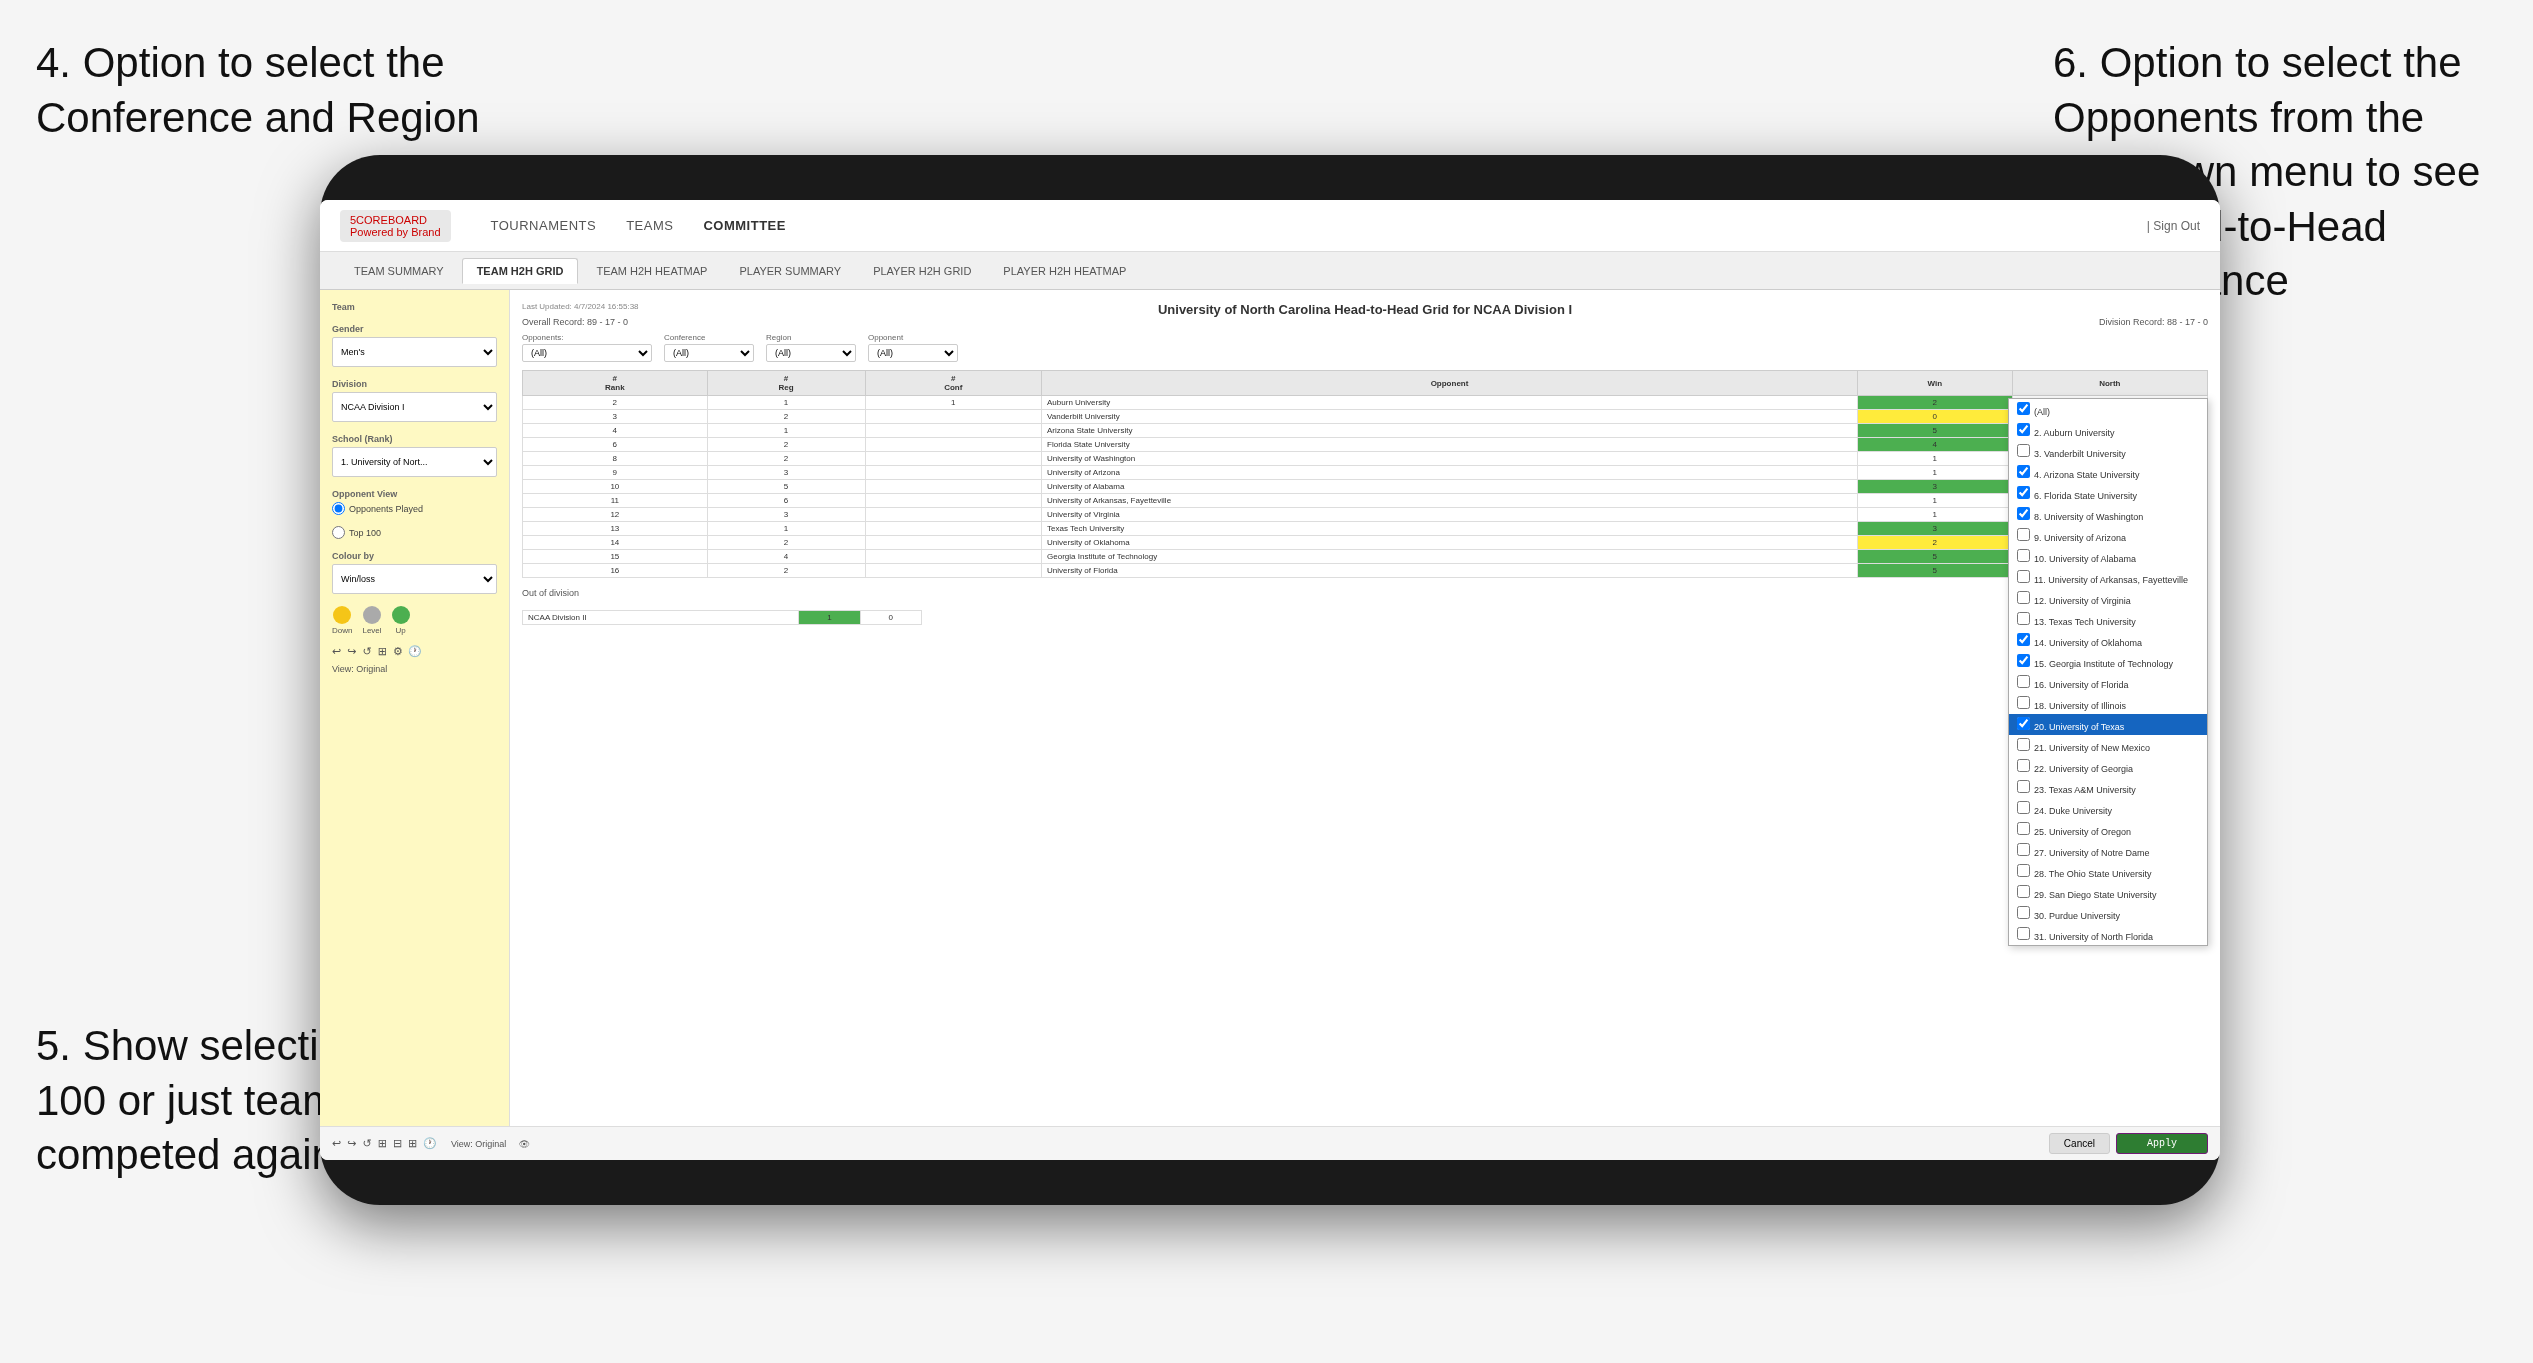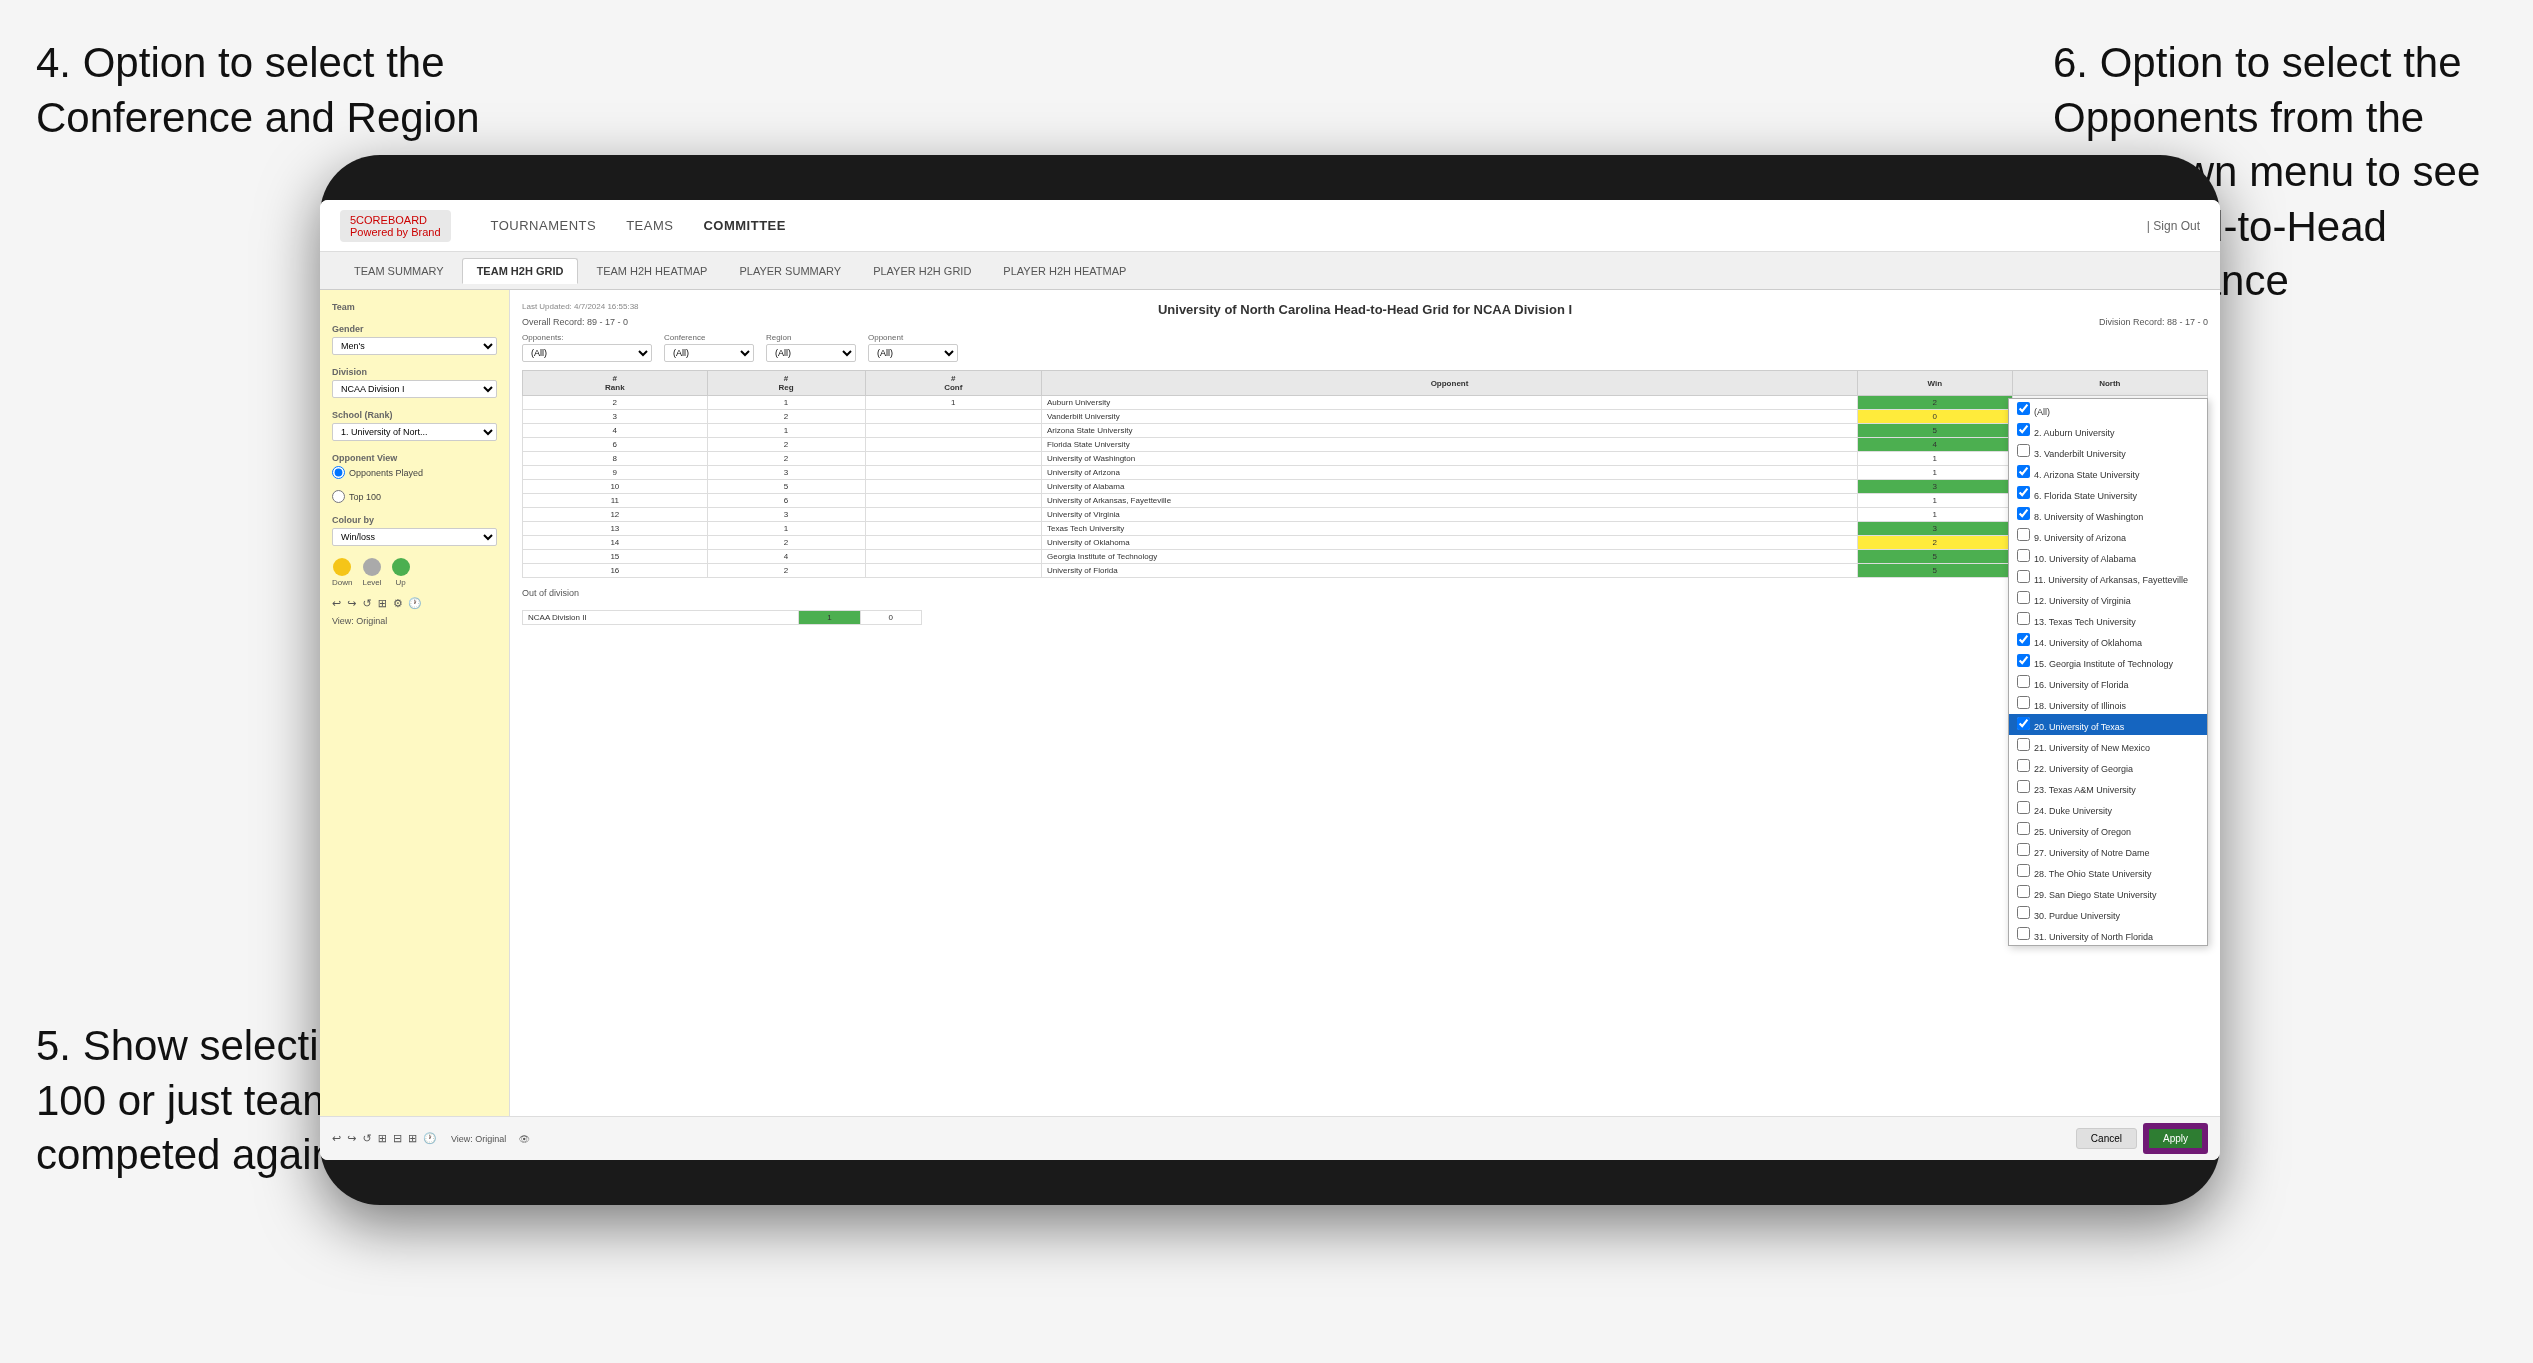--- a/index.html
+++ b/index.html
@@ -176,21 +176,21 @@
     .sidebar-label {
       font-size: 9px;
       color: #666;
       margin-bottom: 3px;
       font-weight: bold;
     }
 
     .sidebar-select {
       width: 100%;
       font-size: 9px;
-      padding: 2px 4px;
+      padding: 8px 4px;
       border: 1px solid #ccc;
       background: #fff;
       border-radius: 2px;
     }
 
     .sidebar-radio {
       display: flex;
       flex-direction: column;
       gap: 11px;
     }
@@ -392,27 +392,28 @@
     .btn-cancel {
       padding: 4px 14px;
       background: #e0e0e0;
       border: 1px solid #ccc;
       border-radius: 3px;
       font-size: 10px;
       cursor: pointer;
     }
 
     .btn-apply {
-      padding: 4px 14px;
+      padding: 4px 30px;
       background: #2e7d32;
       color: #fff;
-      border: 6px solid #701a75;
+      border: 1px solid #701a75;
       border-radius: 3px;
       font-size: 10px;
       cursor: pointer;
+      font-family: Liberation Mono, monospace;
     }
 
     .toolbar-sep {
       flex: 1;
     }
 
   </style>
 </head>
 <body>
 

